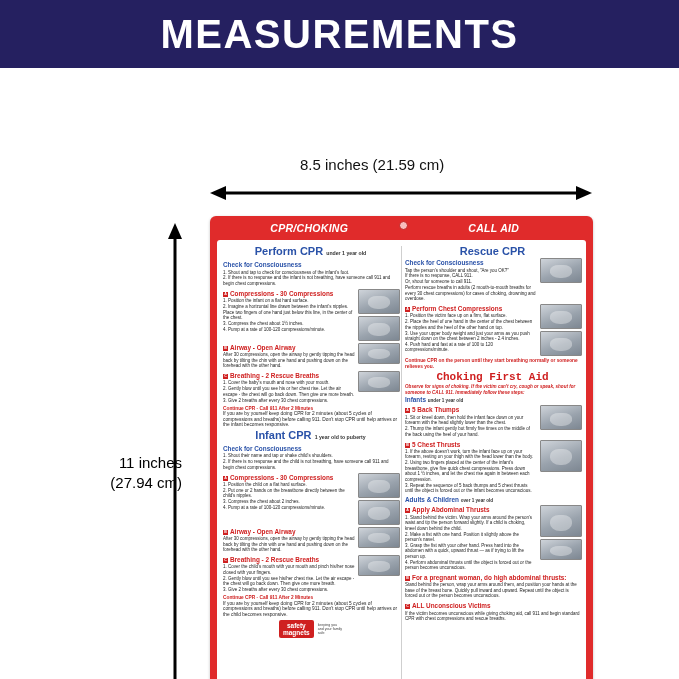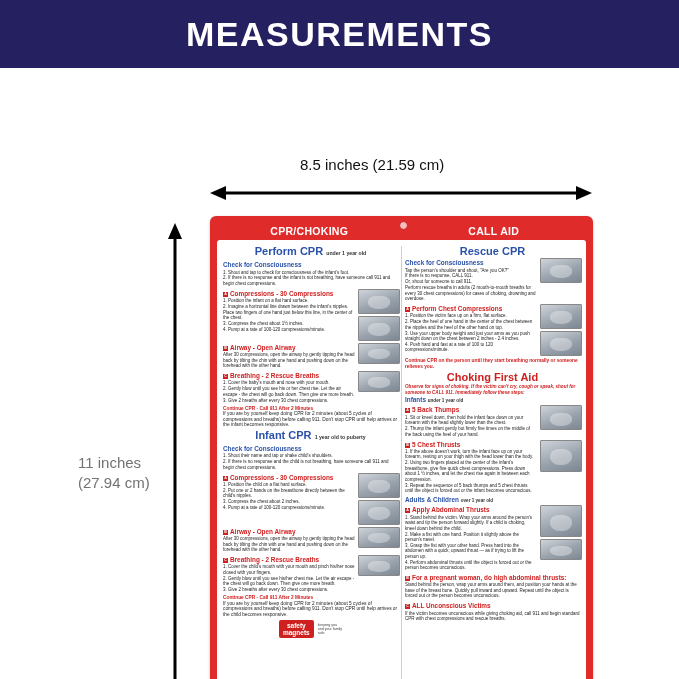--- a/index.html
+++ b/index.html
@@ -19,21 +19,21 @@
     left: 0; top: 0;
     width: 679px;
     height: 68px;
     background: #252060;
     display: flex;
     align-items: center;
     justify-content: center;
   }
   .header-title {
     color: #ffffff;
-    font-size: 34px;
+    font-size: 40px;
     font-weight: bold;
     letter-spacing: 1.5px;
   }
   .stage {
     position: absolute;
     left: 0; top: 68px;
     width: 598px;
     height: 611px;
     background: #ffffff;
   }
@@ -47,25 +47,25 @@
     white-space: nowrap;
   }
   .dim-width-arrow {
     position: absolute;
     left: 210px; top: 118px;
     width: 382px; height: 14px;
   }
   
   .dim-height-label {
     position: absolute;
-    left: 78px; top: 385px;
+    left: 62px; top: 385px;
     width: 120px;
-    text-align: left;
+    text-align: right;
     font-size: 15px;
-    color: #737373;
+    color: #000000;
     line-height: 20px;
   }
   .dim-height-arrow {
     position: absolute;
     left: 168px; top: 155px;
     width: 14px; height: 520px;
   }
 
   
   .poster {
@@ -83,22 +83,23 @@
     left: 50%; top: 5px;
     width: 7px; height: 7px;
     margin-left: -3px;
     border-radius: 50%;
     background: #f7bdbd;
     border: 1px solid #c01f1f;
   }
   .poster-headbar {
     display: flex;
     height: 15px;
-    align-items: flex-end;
+    align-items: flex-start;
     margin-bottom: 3px;
+    font-style: italic;
   }
   .poster-headbar .ht {
     flex: 1;
     text-align: center;
     color: #ffffff;
     font-size: 10.5px;
     font-weight: bold;
     letter-spacing: 0.3px;
   }
   .poster-body {
@@ -132,20 +133,21 @@
     color: #333;
     font-weight: bold;
   }
   .sec-title-red {
     text-align: center;
     color: #cf2020;
     font-weight: bold;
     font-size: 11px;
     margin: 2px 0 1px 0;
     line-height: 12px;
+    font-family: Liberation Mono, monospace;
   }
   .blk {
     display: flex;
     gap: 3px;
     margin-bottom: 2px;
   }
   .blk .txt { flex: 1; }
   .photos {
     width: 40px;
     display: flex;

